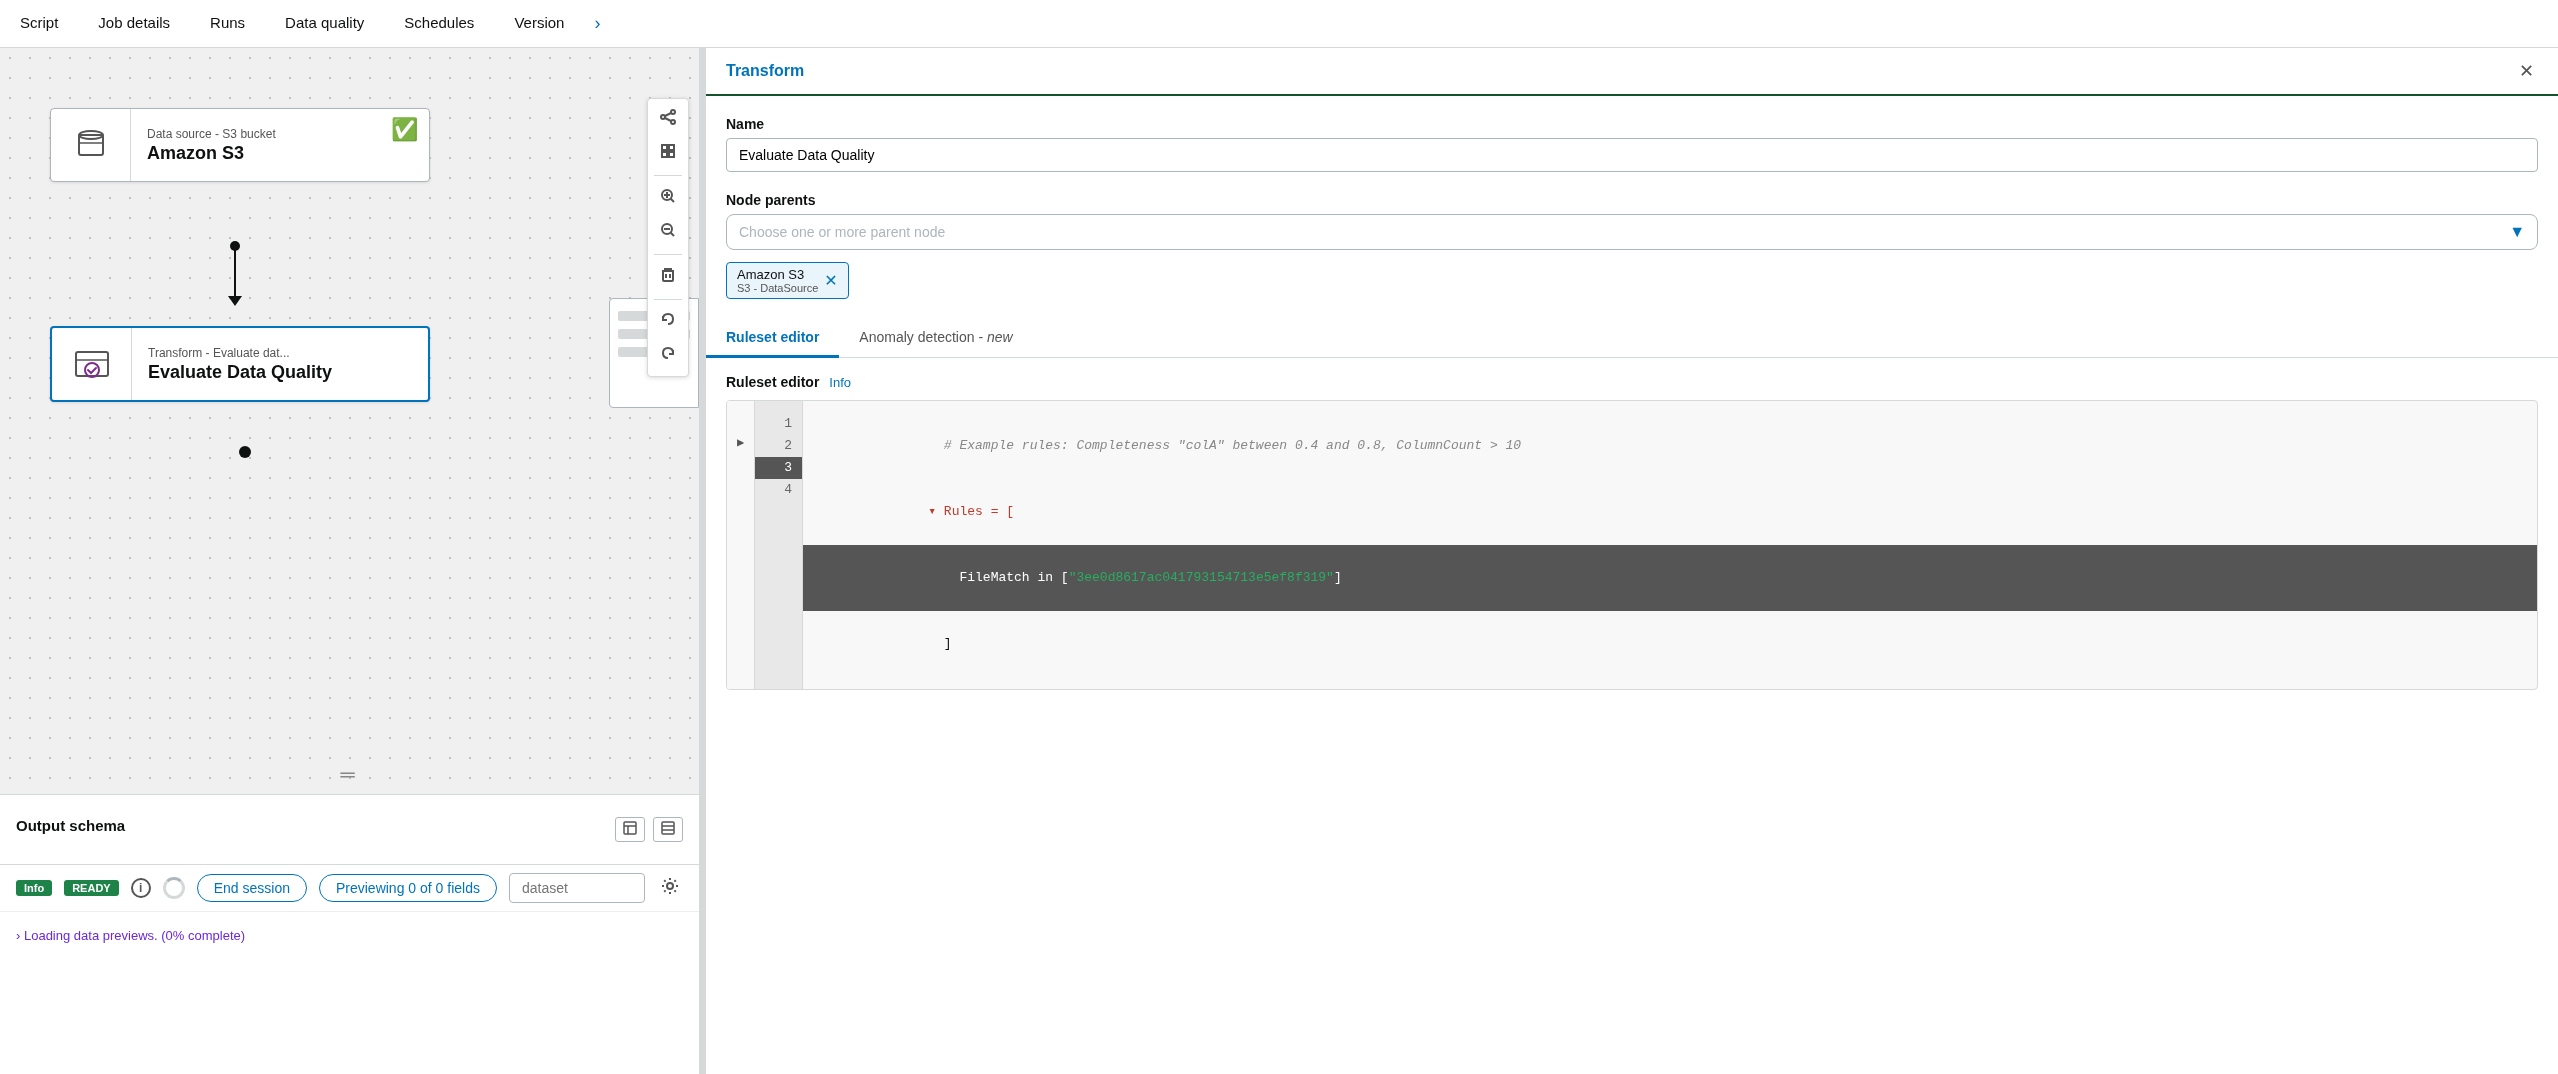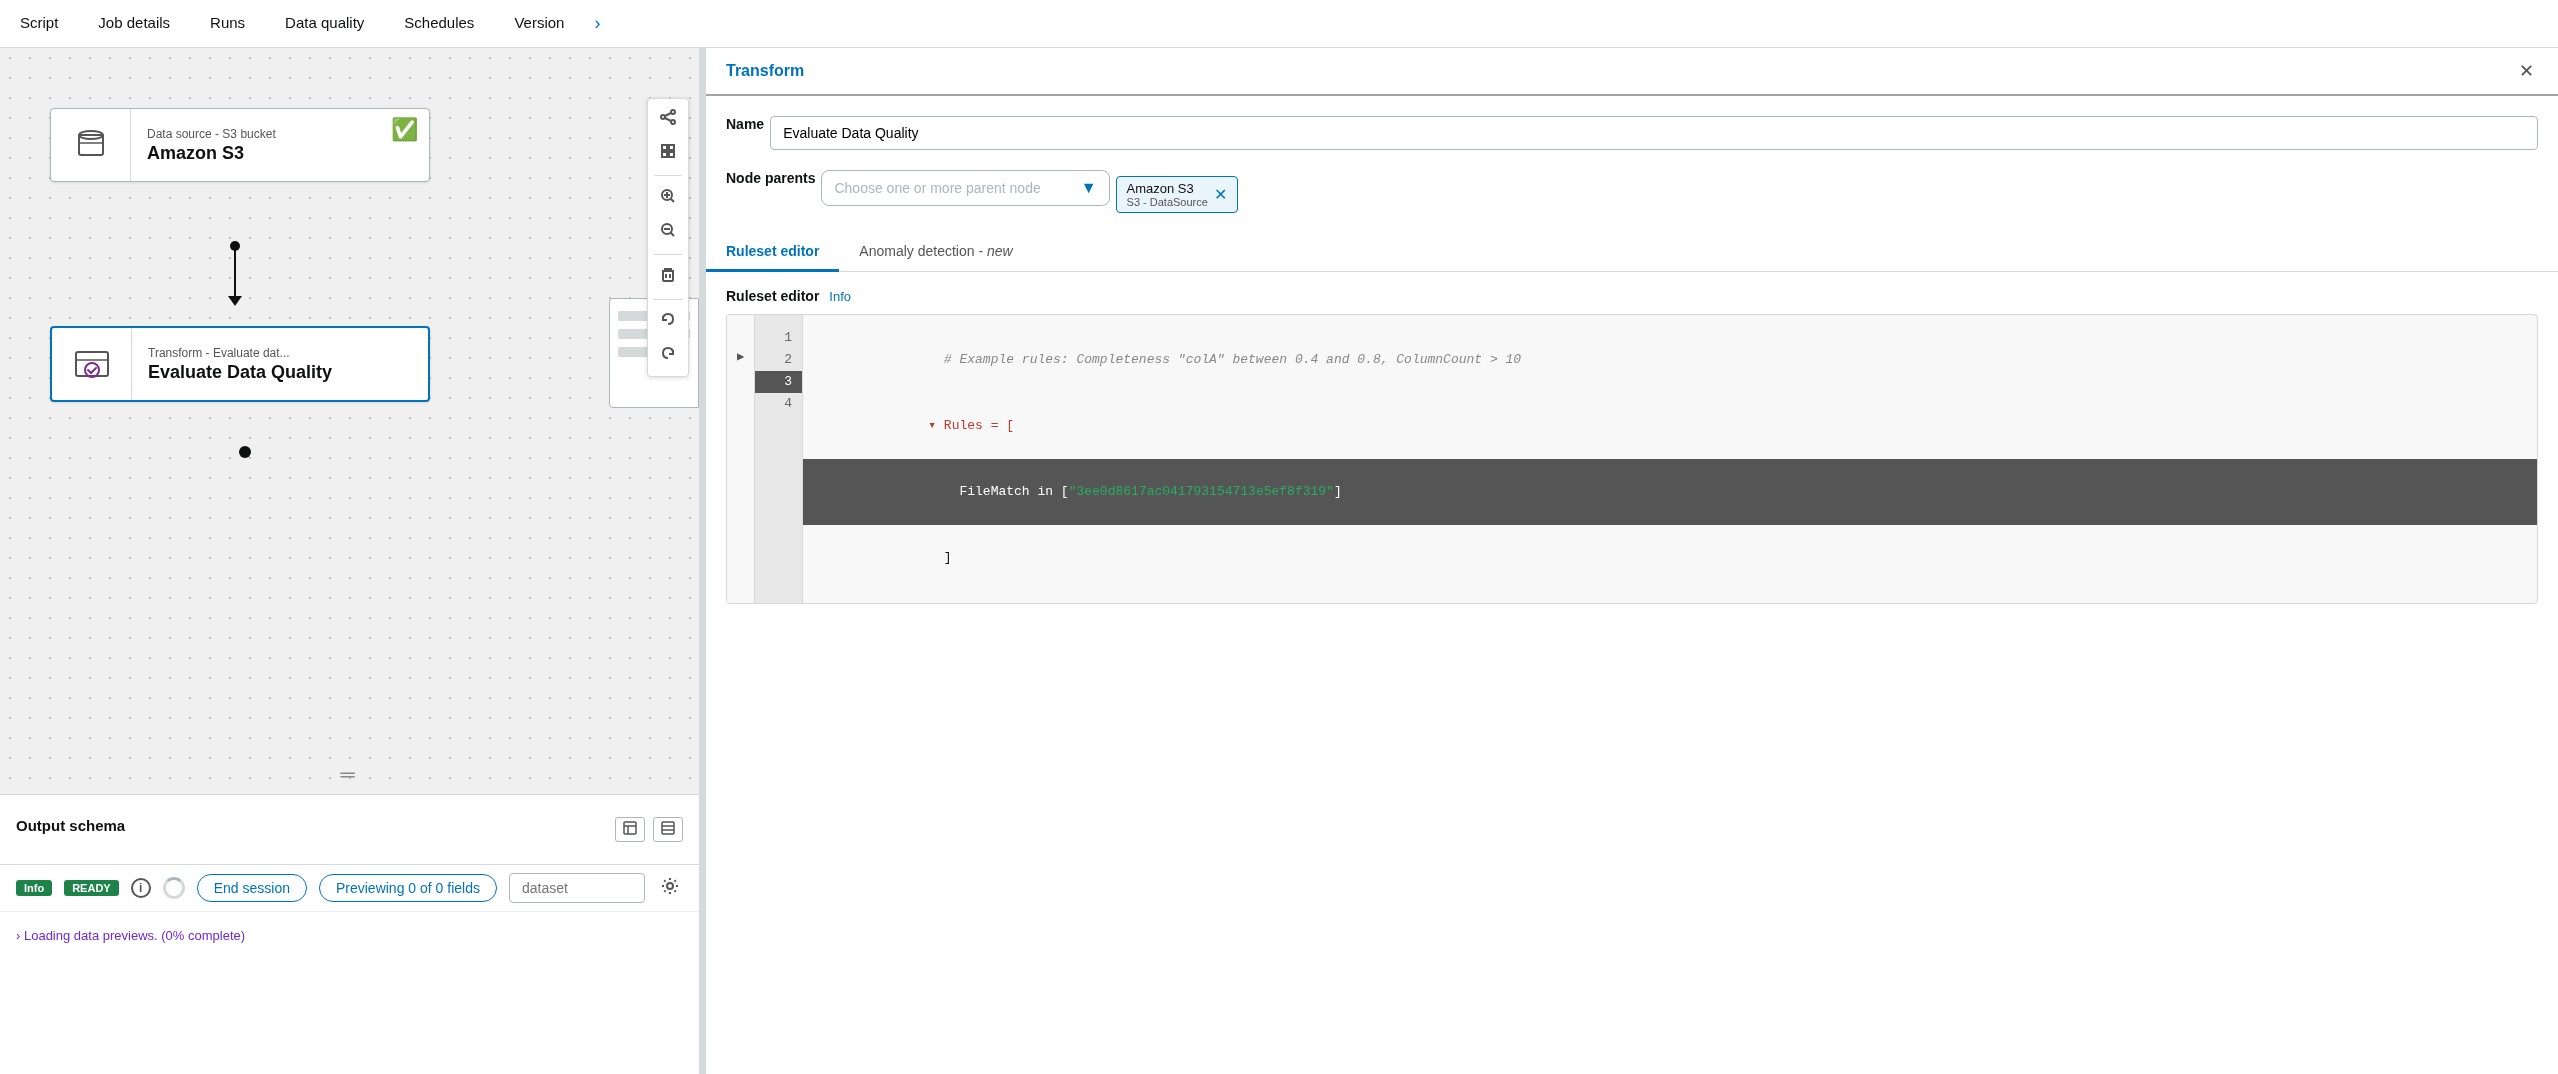--- a/index.html
+++ b/index.html
@@ -248,41 +248,41 @@
       flex-direction: column;
       background: #fff;
       overflow-y: auto;
     }
 
     .transform-header {
       display: flex;
       align-items: center;
       justify-content: space-between;
       padding: 0 20px;
-      border-bottom: 2px solid #a3a3a3;
+      border-bottom: 2px solid #14532d;
       height: 48px;
       flex-shrink: 0;
     }
     .transform-title {
       font-size: 16px;
       font-weight: 600;
       color: #0073bb;
     }
     .close-btn {
       background: none;
       border: none;
       cursor: pointer;
       font-size: 18px;
       color: #555;
       padding: 4px;
     }
 
     .transform-body { padding: 20px; display: flex; flex-direction: column; gap: 20px; }
 
-    .field-group { display: flex; gap: 6px; }
+    .field-group { display: flex; flex-direction: column; gap: 6px; }
     .field-label { font-size: 14px; font-weight: 700; color: #0f1111; }
     .field-sublabel { font-size: 13px; color: #555; }
     .field-input {
       border: 1px solid #adb5bd;
       border-radius: 4px;
       padding: 8px 12px;
       font-size: 14px;
       outline: none;
       width: 100%;
     }

